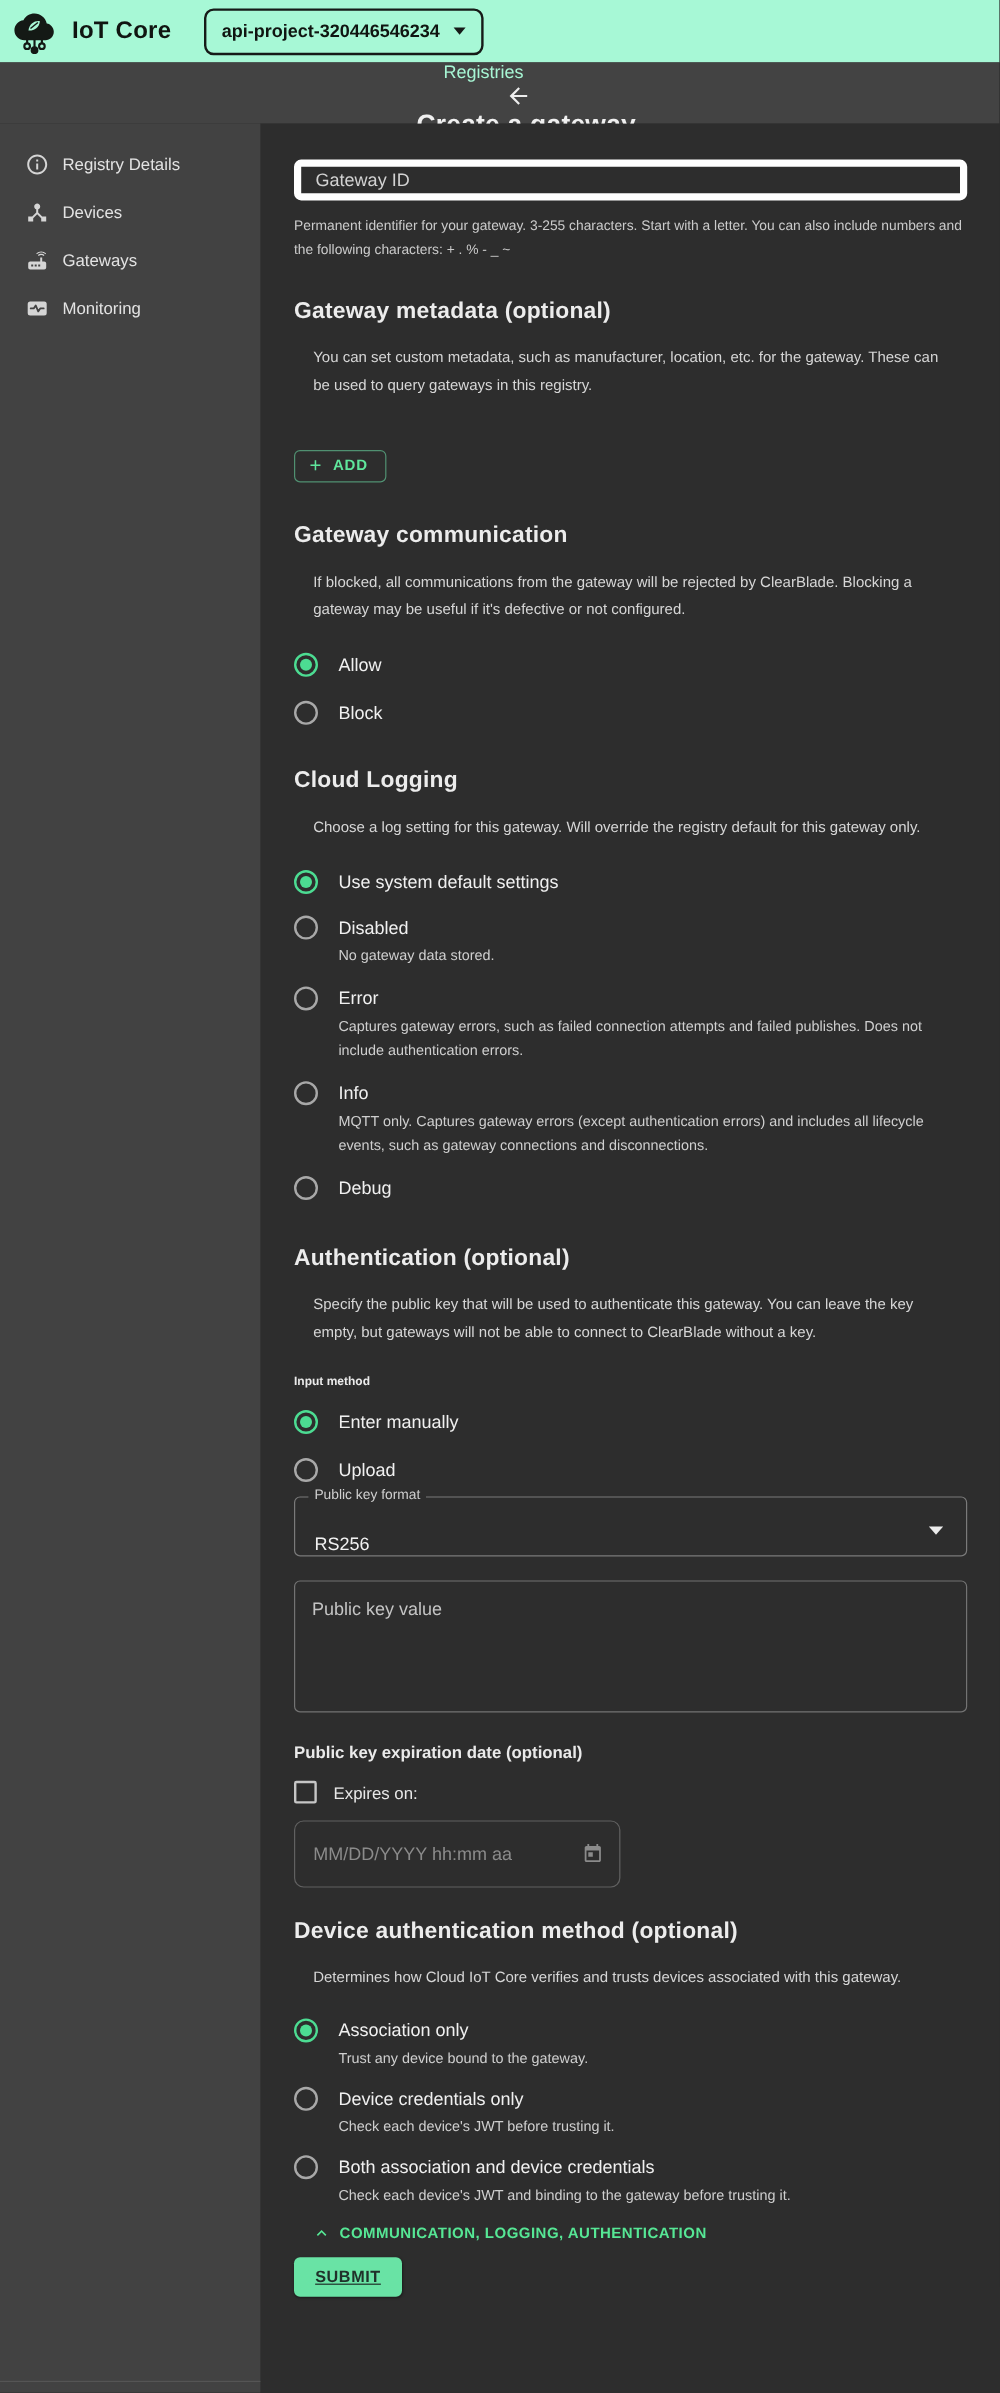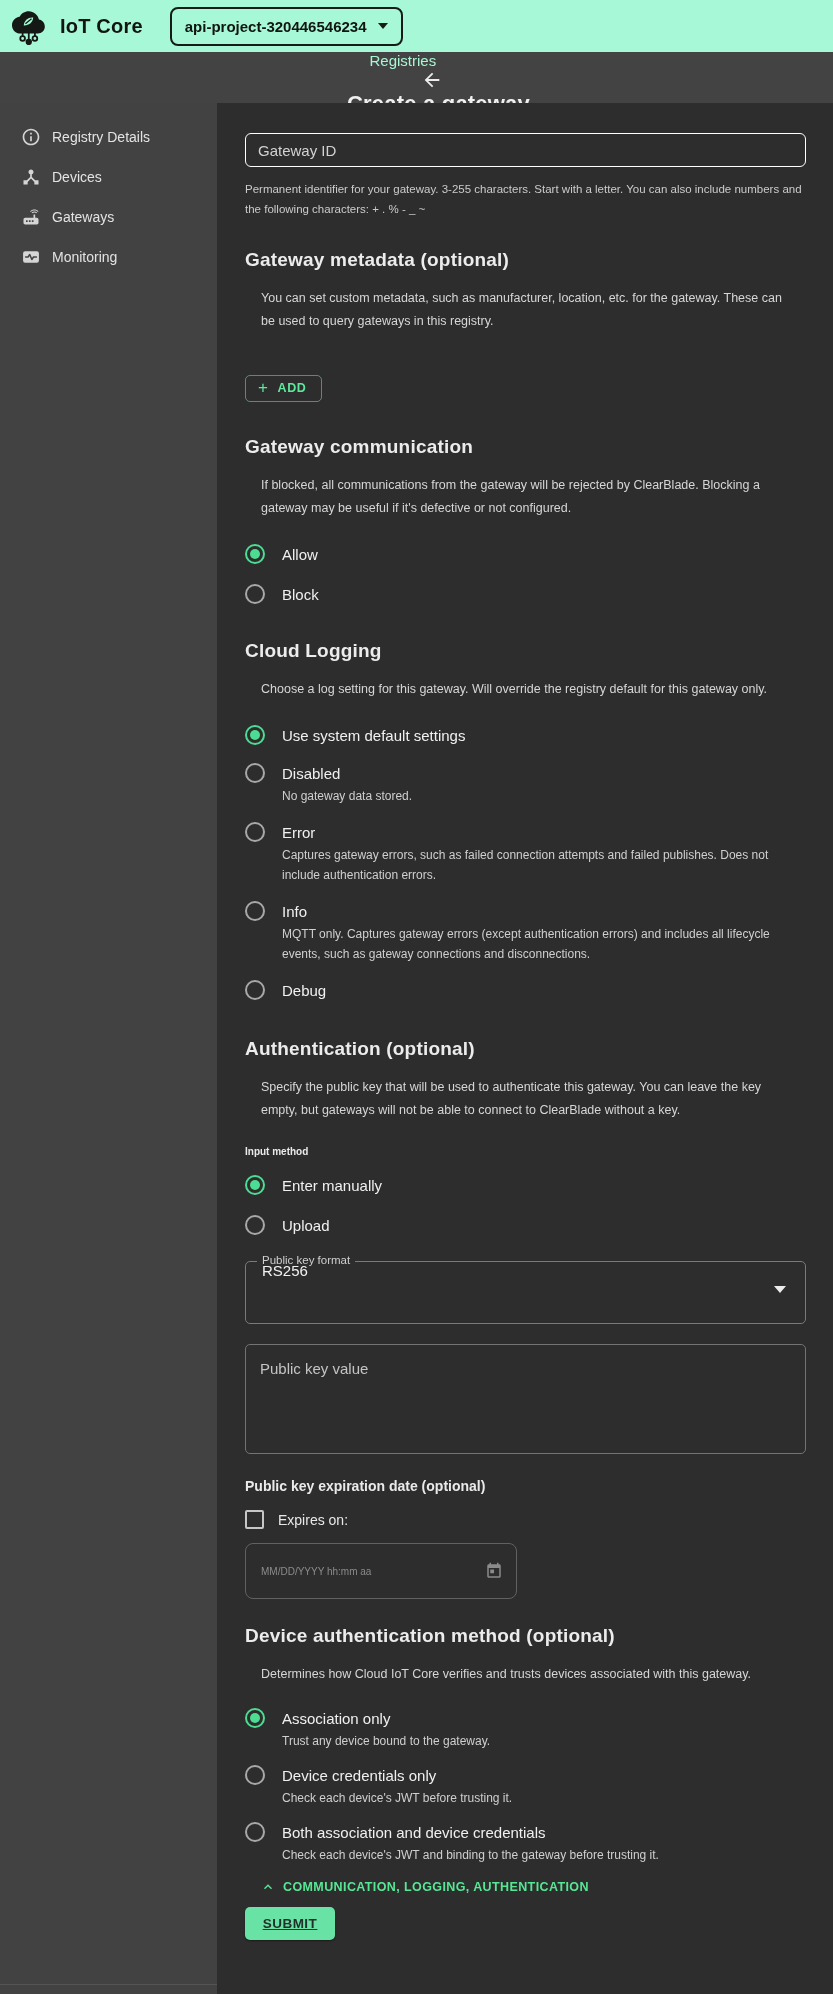--- a/index.html
+++ b/index.html
@@ -20,48 +20,48 @@
   .back-arrow{margin-left:32px;width:24px;height:24px;cursor:pointer;display:flex;align-items:center;}
   .page-title{margin-left:44px;font-size:22px;font-weight:700;color:#f0f0f0;letter-spacing:.2px;}
   
   .layout{display:flex;height:1891px;}
   .sidebar{width:217px;background:#424242;box-sizing:border-box;padding-top:14px;position:relative;flex:none;}
   .nav-item{height:40px;display:flex;align-items:center;padding-left:21px;gap:11px;color:#e3e3e3;font-size:14px;cursor:pointer;}
   .nav-item svg{flex:none;}
   .side-bottom-div{position:absolute;left:0;right:0;bottom:9px;height:1px;background:#555;}
   .content{flex:1;background:#2d2d2d;box-sizing:border-box;padding:30px 27px 0 28px;}
   
-  .text-input{width:100%;box-sizing:border-box;height:34px;background:transparent;border:1px solid #ffffff;border-radius:6px;padding:0 12px;font-size:15px;color:#fdba74;font-family:"Liberation Sans",sans-serif;outline:none;}
+  .text-input{width:100%;box-sizing:border-box;height:34px;background:transparent;border:6px solid #ffffff;border-radius:6px;padding:0 12px;font-size:15px;color:#fdba74;font-family:"Liberation Sans",sans-serif;outline:none;}
   .text-input::placeholder{color:#d2d2d2;opacity:1;}
   .helper{margin-top:12px;font-size:11.5px;line-height:20px;color:#cbcbcb;}
   h2{font-size:19px;font-weight:700;color:#ececec;margin:30px 0 8px 0;letter-spacing:.2px;}
   h2.tight{margin-top:34px;}
   .desc{margin:16px;font-size:12.5px;line-height:23px;color:#d6d6d6;max-width:582px;}
   .add-btn{margin-top:26px;display:inline-flex;align-items:center;gap:9px;background:transparent;border:1px solid rgba(110,225,170,.55);border-radius:5px;color:#5fe79c;font-size:12.5px;font-weight:700;letter-spacing:.6px;padding:5px 15px 6px 12px;cursor:pointer;font-family:"Liberation Sans",sans-serif;}
   .add-plus{font-size:17px;font-weight:400;line-height:14px;}
   .radio-row{display:flex;align-items:center;gap:17px;cursor:pointer;}
   .radio{width:16px;height:16px;border-radius:50%;border:2px solid #a8a8a8;flex:none;position:relative;}
   .radio.checked{border-color:#4cdc92;}
   .radio.checked::after{content:"";position:absolute;left:3px;top:3px;width:10px;height:10px;border-radius:50%;background:#4cdc92;}
   .radio-label{font-size:15px;color:#f0f0f0;}
   .radio-desc{margin:3px 0 0 37px;font-size:12px;line-height:20px;color:#cfcfcf;max-width:560px;}
   .mt24{margin-top:24px;} .mt20{margin-top:20px;} .mt18{margin-top:18px;} .mt16{margin-top:16px;} .mt14{margin-top:14px;}
   .subhead{margin-top:24px;font-size:10px;font-weight:700;color:#eaeaea;}
   .bold-label{margin-top:20px;font-size:14px;font-weight:700;color:#eaeaea;}
-  .select-field{position:relative;margin-top:26px;height:63px;border:1px solid #7a7a7a;border-radius:5px;display:flex;align-items:flex-start;padding:0 16px;box-sizing:border-box;cursor:pointer;}
+  .select-field{position:relative;margin-top:12px;height:50px;border:1px solid #7a7a7a;border-radius:5px;display:flex;align-items:flex-end;padding:0 16px;box-sizing:border-box;cursor:pointer;}
   .select-label{position:absolute;top:-8px;left:11px;background:#2d2d2d;padding:0 5px;font-size:11.5px;color:#cfcfcf;}
   .select-value{font-size:15px;color:#f2f2f2;}
   .select-caret{position:absolute;right:19px;top:24px;width:0;height:0;border-left:6px solid transparent;border-right:6px solid transparent;border-top:7px solid #ececec;}
   .textarea-field{margin-top:20px;width:100%;box-sizing:border-box;height:110px;background:transparent;border:1px solid #737373;border-radius:5px;padding:15px 14px;font-size:15px;color:#e0e0e0;resize:none;outline:none;font-family:"Liberation Sans",sans-serif;}
   .textarea-field::placeholder{color:#c4c4c4;opacity:1;}
   .checkbox-row{margin-top:16px;display:flex;align-items:center;gap:14px;cursor:pointer;}
   .checkbox{width:15px;height:15px;border:2px solid #c6c6c6;border-radius:2px;flex:none;}
   .checkbox-label{font-size:14px;color:#e8e8e8;}
   .date-field{margin-top:14px;width:272px;height:56px;border:1px solid #616161;border-radius:8px;display:flex;align-items:center;justify-content:space-between;padding:0 13px 0 15px;box-sizing:border-box;}
-  .date-ph{font-size:10px;color:#8b8b8b;}
+  .date-ph{font-size:15px;color:#8b8b8b;}
   .footer-link{margin-top:14px;margin-left:15px;display:flex;align-items:center;gap:7px;color:#56e795;font-size:12.5px;font-weight:700;letter-spacing:.4px;cursor:pointer;}
   .submit-btn{margin-top:12px;width:90px;height:33px;background:#69e3a5;border:none;border-radius:5px;color:#20312a;font-size:13.5px;font-weight:700;letter-spacing:.5px;cursor:pointer;font-family:"Liberation Sans",sans-serif;box-shadow:0 1px 2px rgba(0,0,0,.4);text-decoration:underline;}
 </style>
 </head>
 <body>
 
 <div class="topbar">
   <div class="logo">
     <svg width="40" height="38" viewBox="0 0 34 34">
       <g transform="scale(1.25)" fill="#141915">

